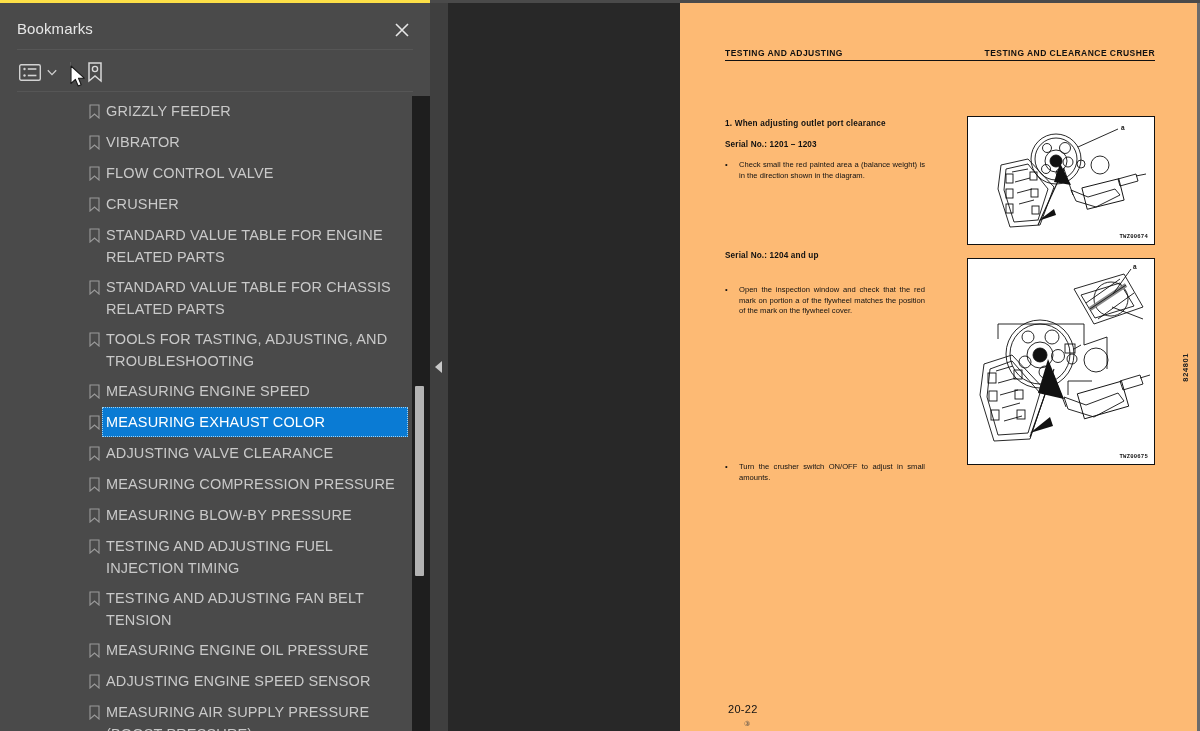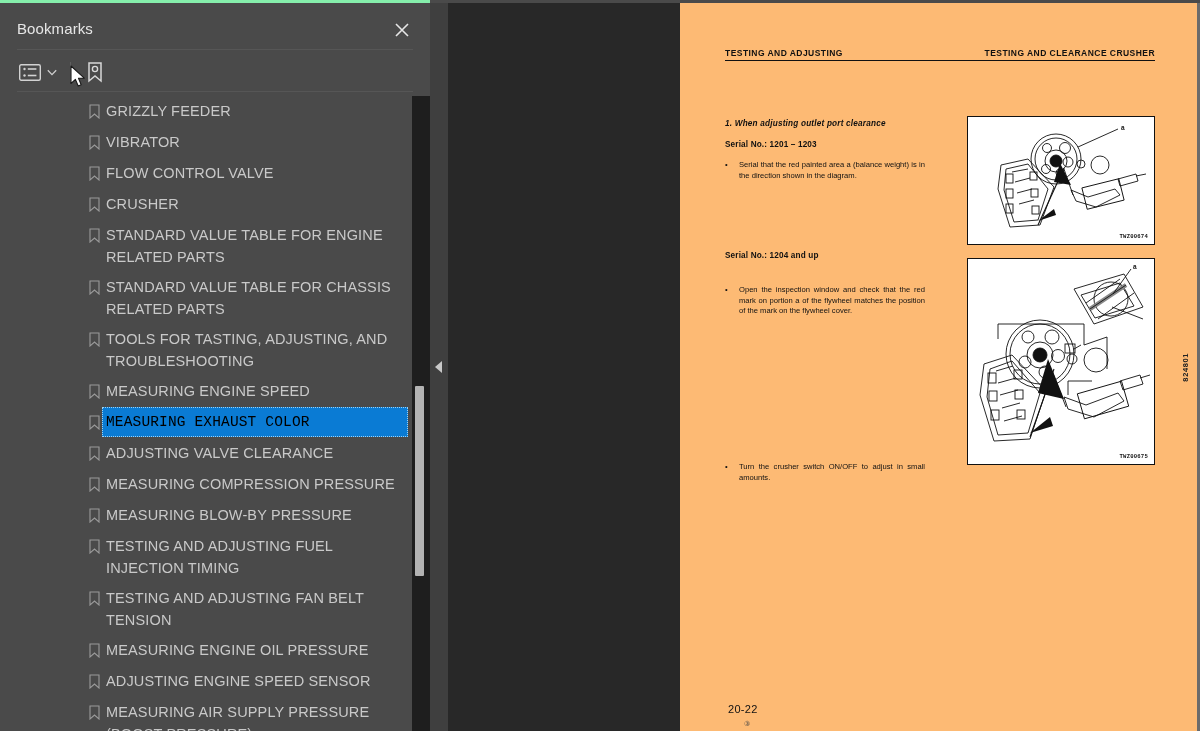--- a/index.html
+++ b/index.html
@@ -10,21 +10,21 @@
     font-family: "Liberation Sans", sans-serif;
   }
   #root { position: relative; width: 1200px; height: 731px; }
 
   
   .bm-panel {
     position: absolute; left: 0; top: 0;
     width: 430px; height: 731px;
     background: #4a4a4a;
     box-sizing: border-box;
-    border-top: 3px solid #86efac;
+    border-top: 3px solid #fde047;
   }
   .bm-header {
     position: absolute; left: 0; top: 3px;
     width: 430px; height: 44px;
     display: flex; align-items: center;
   }
   .bm-title {
     color: #e6e6e6; font-size: 15px; margin-left: 17px;
     letter-spacing: .1px; white-space: nowrap;
   }
@@ -90,26 +90,25 @@
   }
   .bm-label {
     color: #c9c9c9; font-size: 14.5px;
     line-height: 22px;
     padding: 4px 0 4px 4px;
     letter-spacing: .15px;
     white-space: pre-wrap;
   }
   .bm-item.selected .bm-label {
     background: #0a7bd4;
-    color: #000000;
+    color: #ffffff;
     outline: 1px dotted #9fd2f2;
     outline-offset: -1px;
     flex: 1;
     margin-right: 4px;
-    font-family: Liberation Mono, monospace;
   }
   .bm-item.depth0 .chev { margin-left: 14px; }
   .bm-item.depth0 .bmk-icon { margin-left: 2px; }
   .bm-item.depth1 .chev-spacer { margin-left: 14px; }
   .bm-item.depth1 .bmk-icon { margin-left: 19px; }
 
   
   .sb-track {
     position: absolute; left: 412px; top: 93px;
     width: 18px; height: 638px;
@@ -153,21 +152,21 @@
     border-bottom: 1.6px solid #111;
     padding-bottom: 2px;
   }
   .doc-header span {
     font-family: "Liberation Sans", sans-serif;
     font-weight: bold; font-size: 8.5px; color: #111;
     letter-spacing: .45px;
   }
   .blk { position: absolute; color:#111; }
   .blk-heading {
-    font-weight: bold; font-size: 8.2px; letter-spacing: .2px; font-style: italic;
+    font-weight: bold; font-size: 8.2px; letter-spacing: .2px;
   }
   .blk-sub {
     font-weight: bold; font-size: 8.2px; letter-spacing: .15px;
   }
   .bullet-row { display: flex; font-size: 7.6px; line-height: 10.5px; }
   .bullet-dot { width: 14px; min-width: 14px; }
   .bullet-txt { text-align: justify; width: 186px; }
 
   .fig {
     position: absolute;
@@ -427,21 +426,21 @@
         <span>TESTING AND CLEARANCE CRUSHER</span>
       </div>
 
       <div class="blk blk-heading" style="left:45px; top:116px; width:230px;">1.   When adjusting outlet port clearance</div>
 
       <div class="blk blk-sub" style="left:45px; top:137px; width:230px;">Serial No.: 1201 – 1203</div>
 
       <div class="blk" style="left:45px; top:157px; width:210px;">
         <div class="bullet-row">
           <div class="bullet-dot">•</div>
-          <div class="bullet-txt">Serial that the red painted area a (balance weight) is in the direction shown in the diagram.</div>
+          <div class="bullet-txt">Check small the red painted area a (balance weight) is in the direction shown in the diagram.</div>
         </div>
       </div>
 
       <div class="blk blk-sub" style="left:45px; top:248px; width:230px;">Serial No.: 1204 and up</div>
 
       <div class="blk" style="left:45px; top:282px; width:210px;">
         <div class="bullet-row">
           <div class="bullet-dot">•</div>
           <div class="bullet-txt">Open the inspection window and check that the red mark on portion a of the flywheel matches the position of the mark on the flywheel cover.</div>
         </div>

